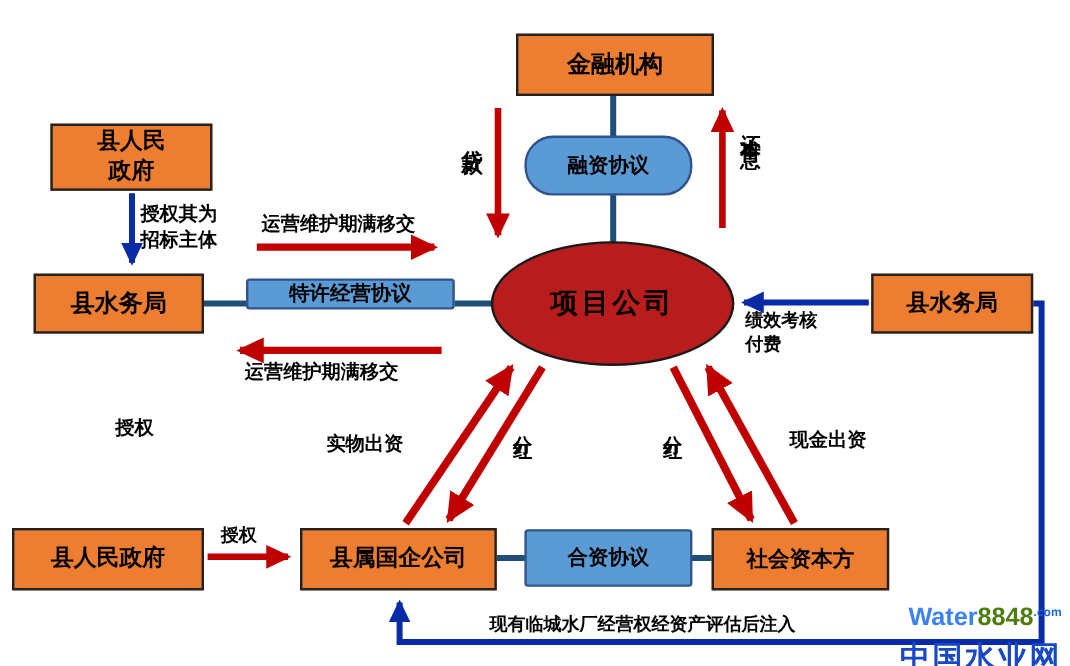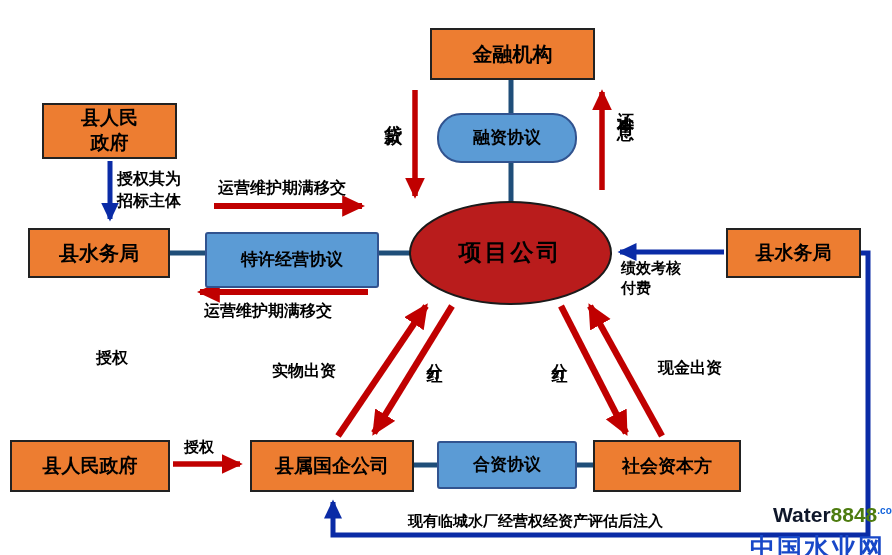--- a/index.html
+++ b/index.html
@@ -13,21 +13,21 @@
     text-align:center;font-weight:bold;box-sizing:border-box;line-height:1.25;
   }
   .orange{background:#ED7D31;border:2px solid #222222;}
   .blue{background:#5B9BD5;border:2px solid #31538F;border-radius:3px;}
   .ellipse{background:#b91c1c;border:2px solid #1a1a1a;border-radius:50%;letter-spacing:3px;}
   .lbl{position:absolute;font-weight:bold;font-size:16px;white-space:nowrap;line-height:1.35;}
   .wrapped{white-space:normal;}
   .vert{writing-mode:vertical-rl;text-orientation:upright;letter-spacing:4px;white-space:normal;}
   .wrap3{display:inline-block;width:68px;line-height:1.3;}
   .wm{position:absolute;left:757px;top:503px;font-family:"Liberation Sans","DejaVu Sans",sans-serif;font-weight:bold;font-size:21px;white-space:nowrap;}
-  .wm .w1{color:#0f172a;margin-left:16px;}
+  .wm .w1{color:#3b82f6;}
   .wm .w2{color:#4d7c0f;}
   .wm .w3{color:#1464DC;font-size:10px;vertical-align:super;}
   .wm-site{position:absolute;left:750px;top:531px;color:#1848C8;font-size:25px;font-weight:bold;letter-spacing:2px;white-space:nowrap;}
 </style>
 </head>
 <body>
 
 <div class="stage">
 
   <svg class="layer" width="892" height="555" viewBox="0 0 892 555">
@@ -65,21 +65,21 @@
   <div class="node orange" style="left:430px;top:28px;width:165px;height:52px;font-size:20px;">金融机构</div>
 
   <div class="node blue" style="left:437px;top:113px;width:140px;height:50px;font-size:17px;border-radius:24px;">融资协议</div>
 
   <div class="node orange" style="left:42px;top:103px;width:135px;height:56px;font-size:19px;">
     <span class="wrap3">县人民政府</span>
   </div>
 
   <div class="node orange" style="left:28px;top:228px;width:142px;height:50px;font-size:20px;">县水务局</div>
 
-  <div class="node blue" style="left:205px;top:232px;width:174px;height:56px;font-size:17px;">特许经营协议</div>
+  <div class="node blue" style="left:205px;top:232px;width:174px;height:26px;font-size:17px;">特许经营协议</div>
 
   <div class="node ellipse" style="left:409px;top:201px;width:203px;height:104px;font-size:23px;">项目公司</div>
 
   <div class="node orange" style="left:726px;top:228px;width:135px;height:50px;font-size:19px;">县水务局</div>
 
   <div class="node orange" style="left:10px;top:440px;width:160px;height:52px;font-size:19px;">县人民政府</div>
 
   <div class="node orange" style="left:250px;top:440px;width:164px;height:52px;font-size:19px;">县属国企公司</div>
 
   <div class="node blue" style="left:437px;top:441px;width:140px;height:48px;font-size:17px;">合资协议</div>

